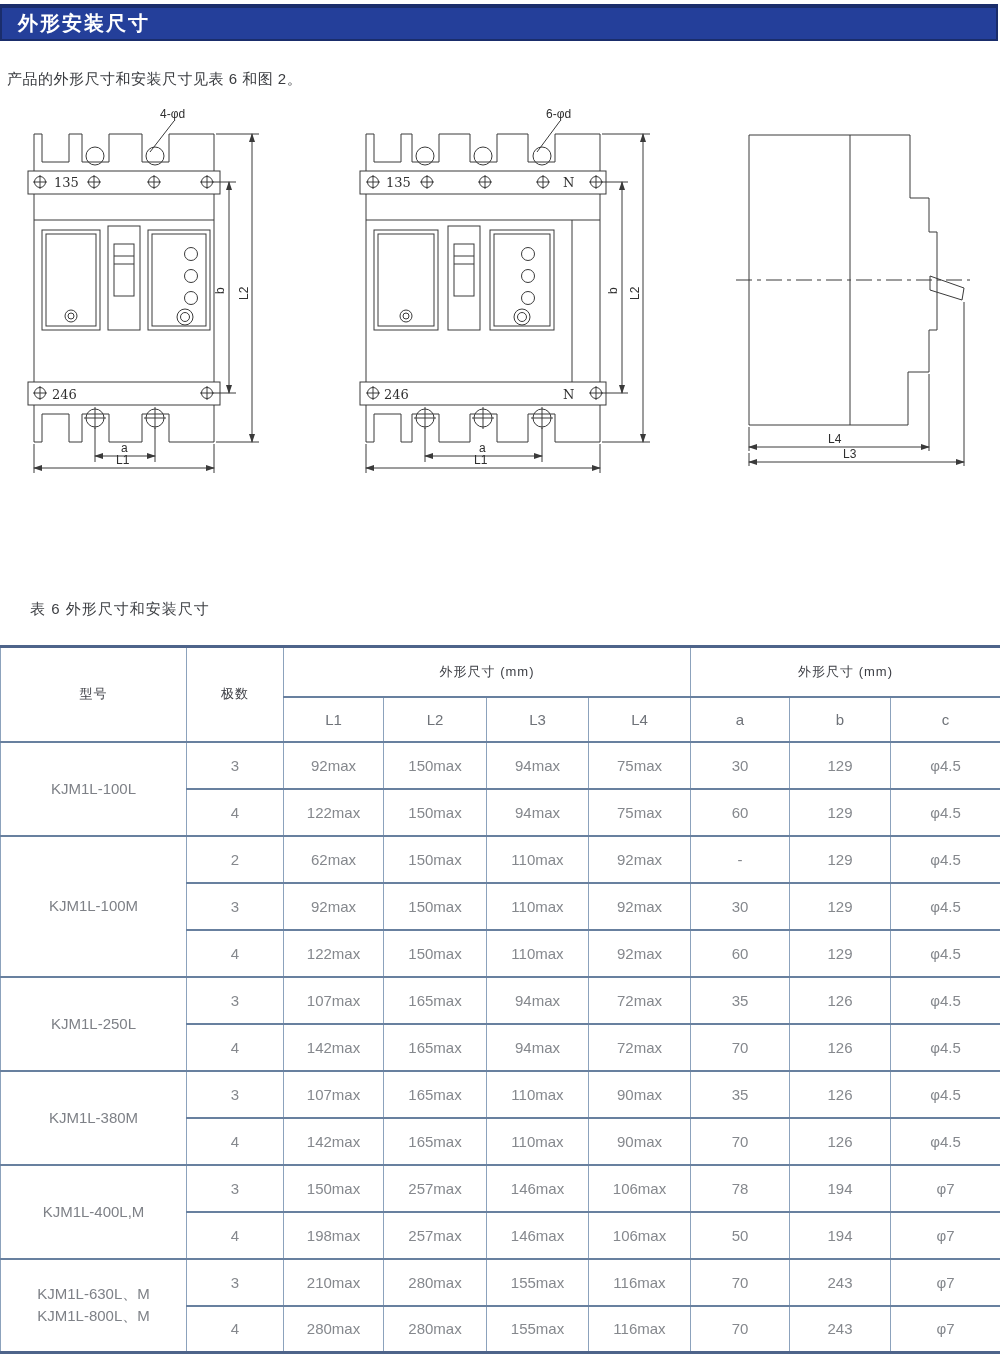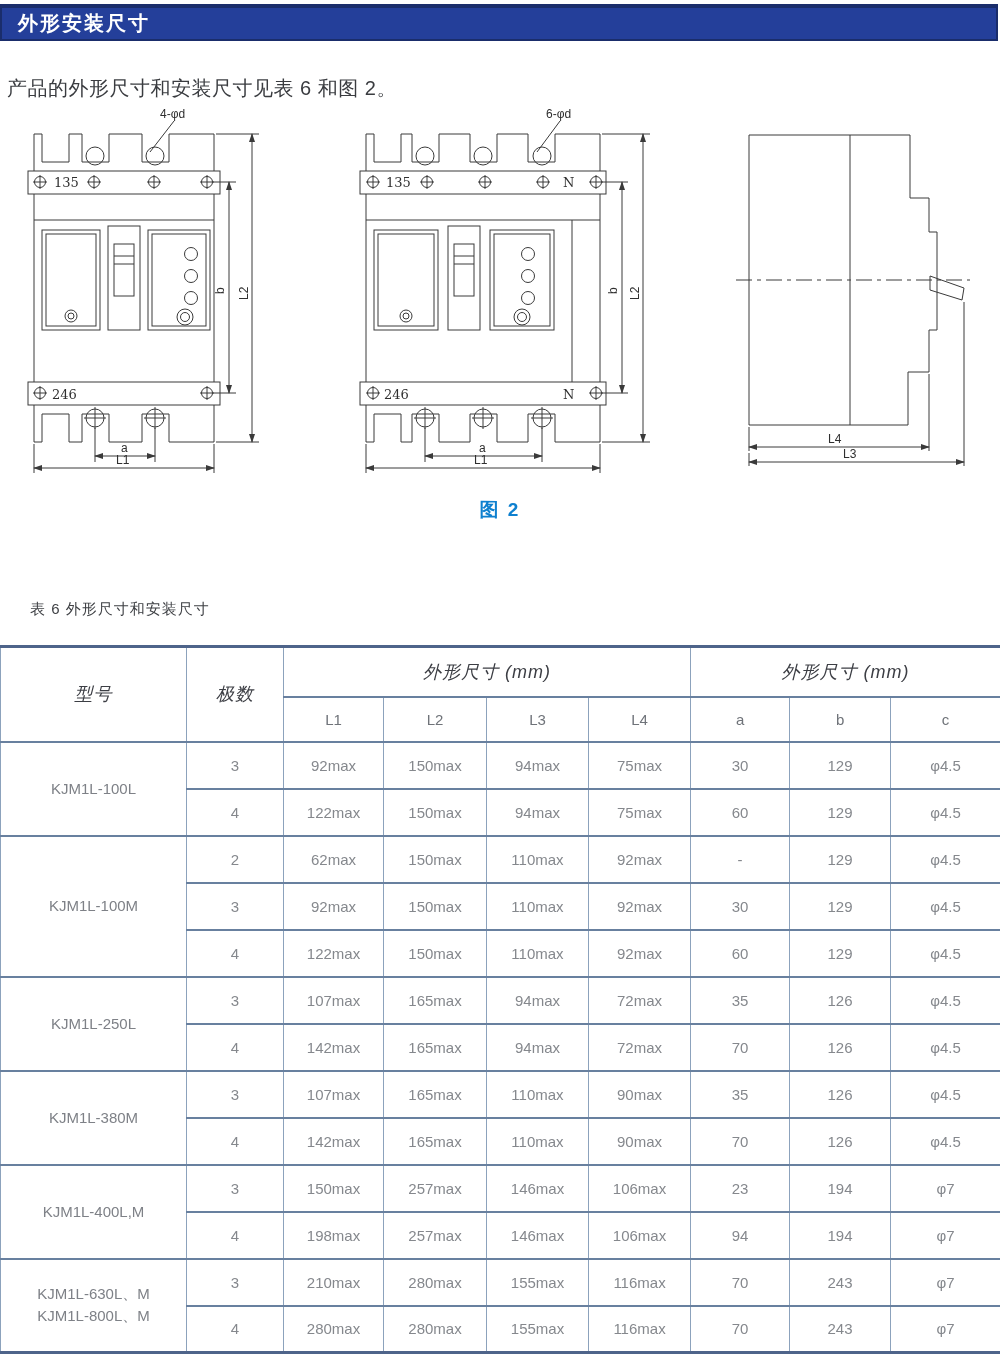--- a/index.html
+++ b/index.html
@@ -8,42 +8,42 @@
     font-family:"Liberation Sans","DejaVu Sans",sans-serif; overflow:hidden;
   }
   
   .title-bar {
     position:absolute; left:0; top:4px; width:998px; height:37px; box-sizing:border-box;
     background:#243F9A; border:2px solid #1A2D6B; border-top-width:4px;
     display:flex; align-items:center; padding-left:16px;
   }
   .title-bar .t { color:#ffffff; font-size:20px; font-weight:bold; letter-spacing:2px; }
   
-  .intro { position:absolute; left:7px; top:55px; font-size:20px; color:#3A3C40; letter-spacing:0.5px; }
+  .intro { position:absolute; left:7px; top:55px; font-size:15px; color:#3A3C40; letter-spacing:0.5px; }
   
   .draw { position:absolute; }
   .ln { fill:none; stroke:#3A3A3A; stroke-width:1; }
   .dim { fill:none; stroke:#3A3A3A; stroke-width:1; }
   svg text { fill:#2F2F2F; font-size:12px; font-family:"Liberation Sans","DejaVu Sans",sans-serif; }
   svg text.serif { font-family:"DejaVu Serif",serif; font-size:13px; }
   .fig-caption { position:absolute; left:0; top:497px; width:1000px; text-align:center;
     font-size:19px; font-weight:bold; color:#0E80CF; letter-spacing:2px; }
   
   .table-title { position:absolute; left:6px; top:600px; font-size:15px; color:#3F4145; letter-spacing:1px;margin-left:24px; }
   .dim-table { position:absolute; left:0; top:645px; width:1000px; border-collapse:collapse; table-layout:fixed; }
   .dim-table th, .dim-table td {
     border-left:1px solid #8CA2BC; border-right:1px solid #8CA2BC;
     border-top:2px solid #68809F; border-bottom:2px solid #68809F;
     text-align:center; vertical-align:middle; font-weight:normal; padding:0; background:#fff;
   }
   .dim-table { border-top:3px solid #4E648A; border-bottom:3px solid #4E648A; }
   .dim-table thead tr.r1 { height:50px; }
   .dim-table thead tr.r2 { height:45px; }
   .dim-table tbody tr { height:47px; }
-  .h-cjk { font-size:18px; color:#3C3E44; letter-spacing:1px;font-style:italic; }
+  .h-cjk { font-size:13px; color:#3C3E44; letter-spacing:1px; }
   .h-sub { font-size:15px; color:#6F7379; }
   .dim-table td { font-size:15px; color:#85888D; }
   .dim-table td.model { color:#7E8187; }
   .model div { line-height:22px; }
 </style>
 </head>
 <body>
 
 <div class="page">
 
@@ -252,21 +252,20 @@
       <line class="ln" x1="201" y1="254" x2="201" y2="331"></line>
     <line class="dim" x1="21" y1="327" x2="201" y2="327" marker-start="url(#m3)" marker-end="url(#m3)"></line>
     <text x="100" y="323">L4</text>
 
     <line class="ln" x1="236" y1="182" x2="236" y2="346"></line>
       <line class="ln" x1="21" y1="333" x2="21" y2="346"></line>
     <line class="dim" x1="21" y1="342" x2="236" y2="342" marker-start="url(#m3)" marker-end="url(#m3)"></line>
     <text x="115" y="338">L3</text>
   </svg>
 
-  <div class="fig-caption">图 2</div>
 
   <div class="table-title">表 6 外形尺寸和安装尺寸</div>
 
   <table class="dim-table">
     <colgroup>
       <col style="width:186px">
         <col style="width:97px">
         <col style="width:100px">
         <col style="width:103px">
       <col style="width:102px">
@@ -402,31 +401,31 @@
 
       <tr>
         <td rowspan="2" class="model">
             <div>KJM1L-400L,M</div>
           </td>
         <td>3</td>
         <td>150max</td>
         <td>257max</td>
         <td>146max</td>
         <td>106max</td>
-        <td>23</td>
+        <td>78</td>
         <td>194</td>
         <td>φ7</td>
       </tr>
       <tr>
         <td>4</td>
         <td>198max</td>
         <td>257max</td>
         <td>146max</td>
         <td>106max</td>
-        <td>94</td>
+        <td>50</td>
         <td>194</td>
         <td>φ7</td>
       </tr>
 
       <tr>
         <td rowspan="2" class="model">
           <div>KJM1L-630L、M</div>
           <div>KJM1L-800L、M</div>
         </td>
         <td>3</td>

